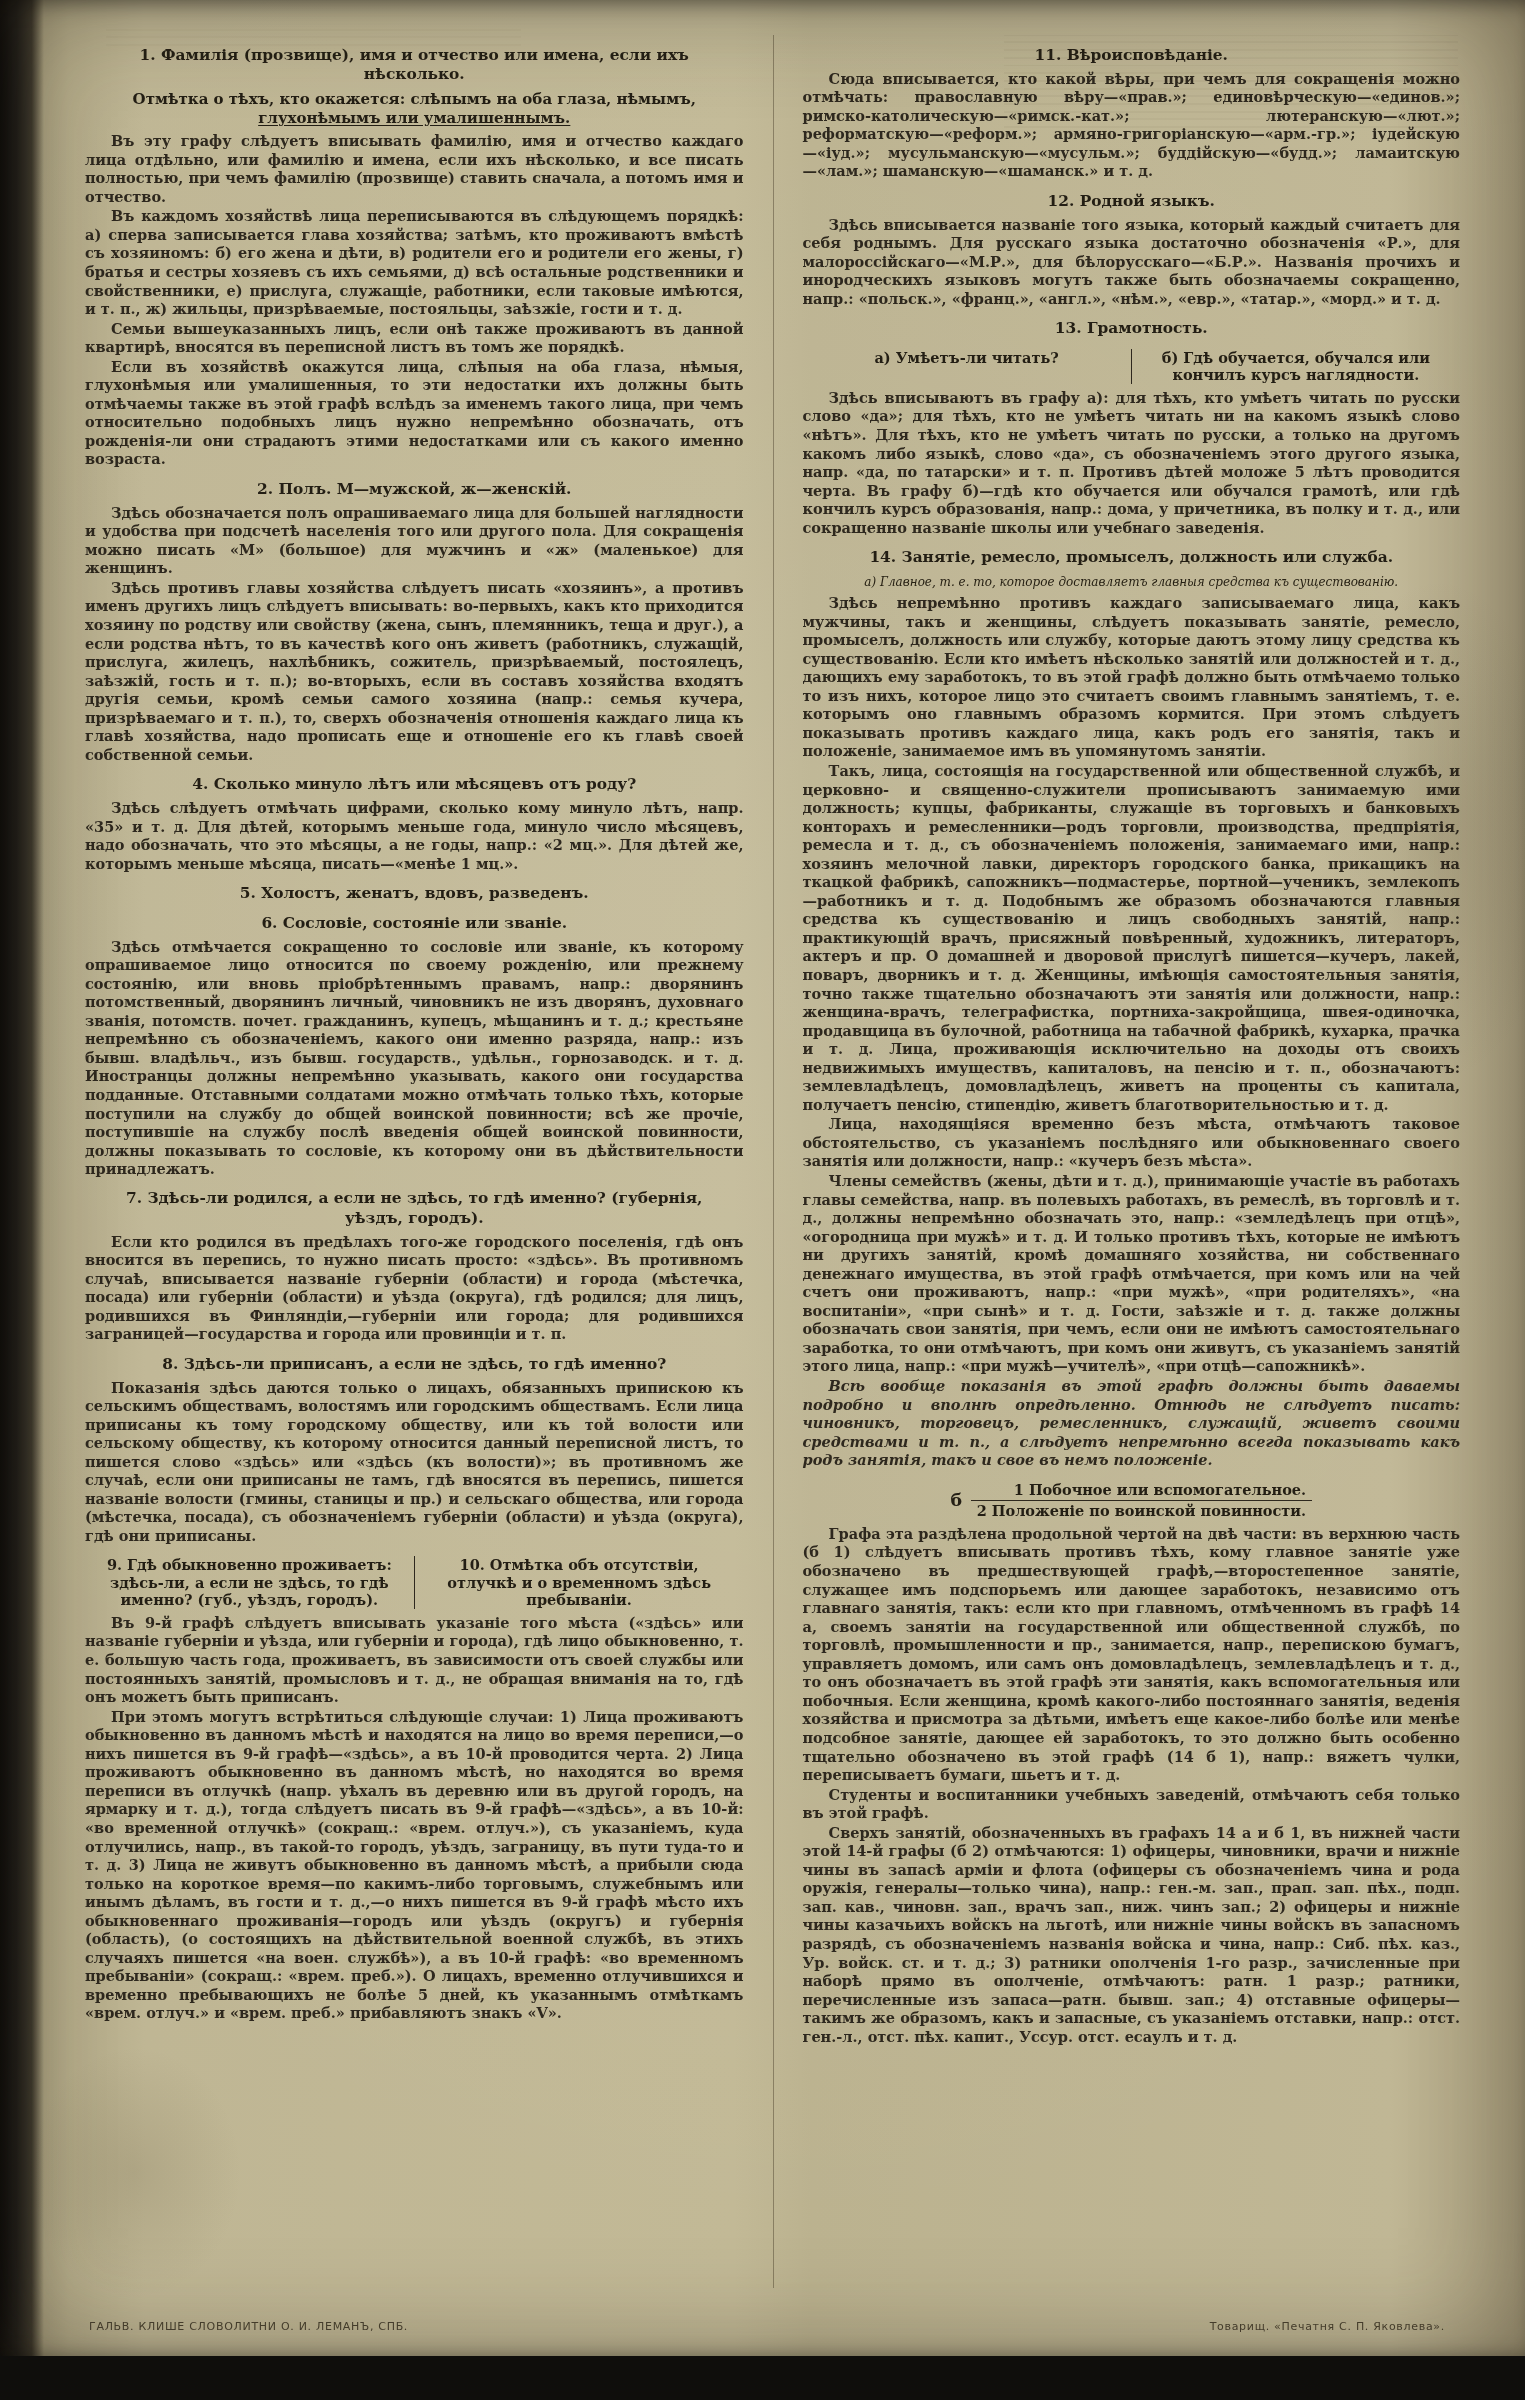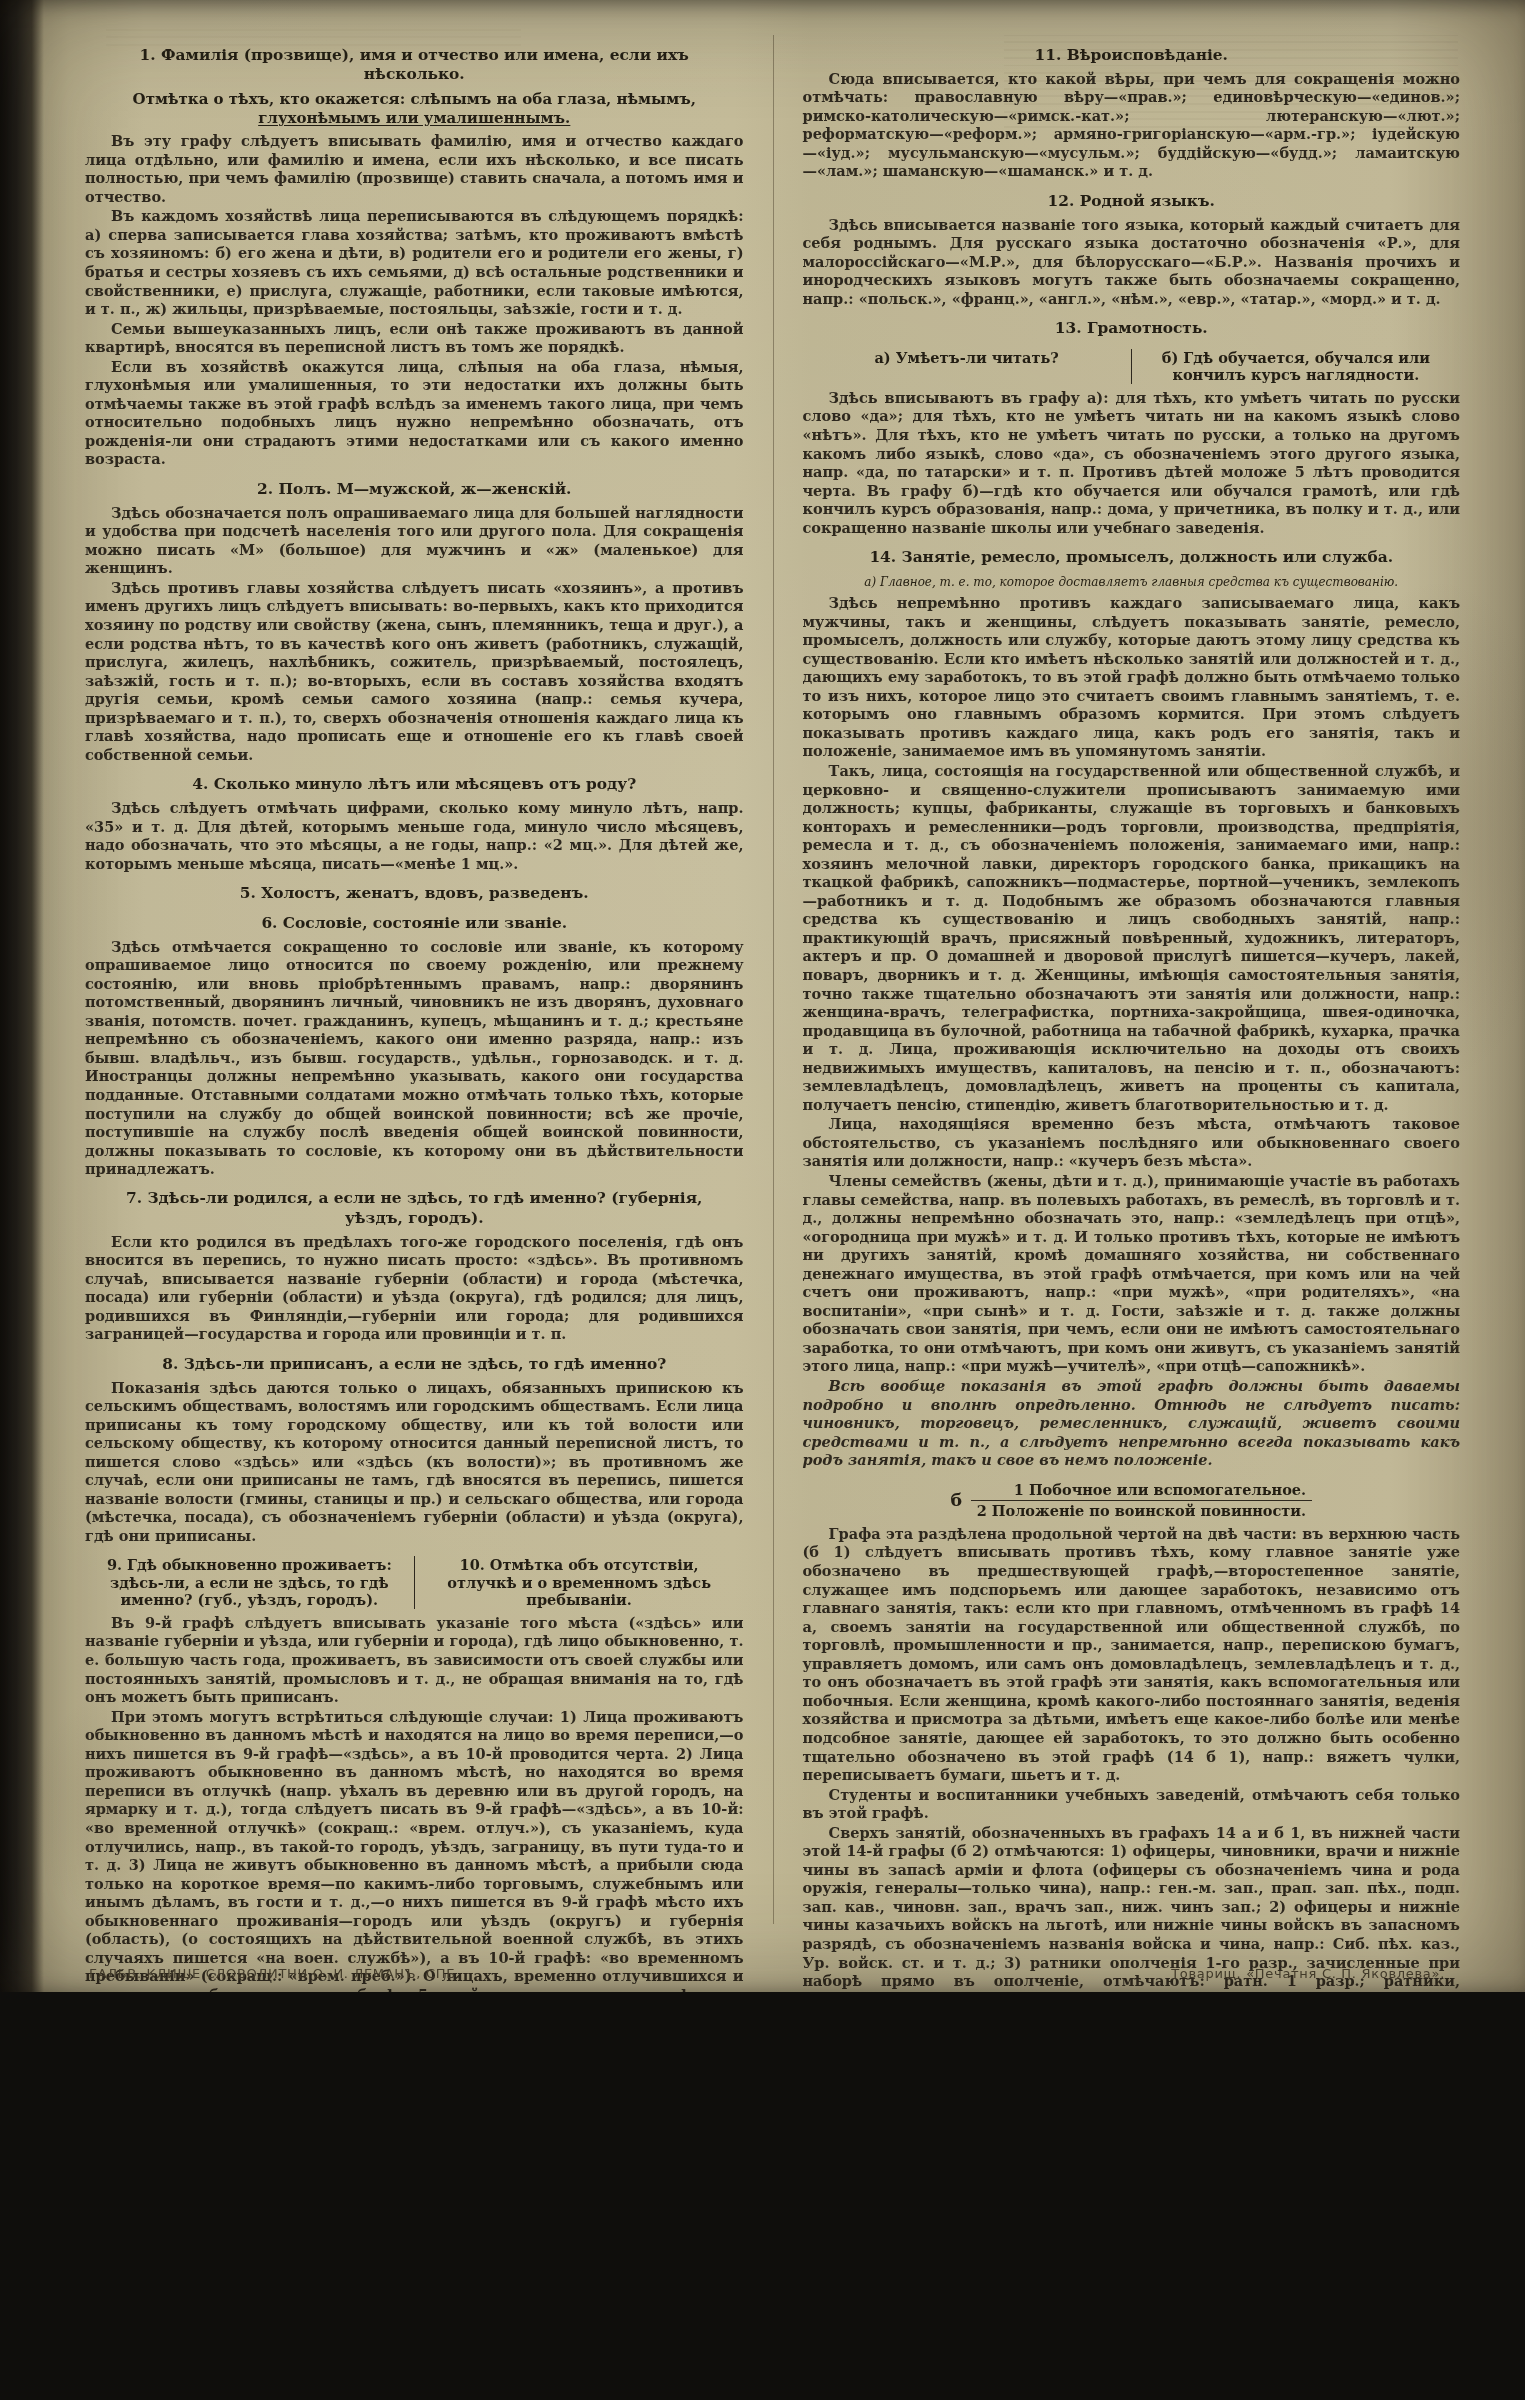--- a/index.html
+++ b/index.html
@@ -1,21 +1,21 @@
 <!DOCTYPE html>
 <html lang="ru"><head>
 <meta charset="utf-8">
 <style>
   * { margin:0; padding:0; box-sizing:border-box; }
   html, body { width:1526px; background:#0f0e0c; }
   body { position:relative; }
 
   .scan {
     position:relative;
-    width:1526px; height:1992px;
+    width:1526px; height:2356px;
     overflow:hidden;
     background:
       radial-gradient(120% 90% at 52% 42%, rgba(255,255,255,.09), rgba(0,0,0,0) 60%),
       linear-gradient(90deg, #938a6c 0px, #b2a987 68px, #bfb694 145px, #c2b996 734px,
                              #bbb28f 811px, #c0b795 1390px, #a89d7c 1526px),
       #bcb391;
   }
   .scan::after {
     content:""; position:absolute; inset:0; pointer-events:none;
     box-shadow:
@@ -68,23 +68,23 @@
   .split-h .cell + .cell { border-left:1.4px solid #2e281e; }
 
   .sub-h { text-align:center; font-style:italic; margin:7.7px 2.2em 3.9px; font-size:12px; color:#262013; }
 
   .b2 { display:flex; justify-content:center; align-items:stretch; margin:10.6px 0 4.8px; font-weight:700; color:#231e14; }
   .b2 .blabel { display:flex; align-items:center; padding-right:8.7px; font-size:17.4px; }
   .b2 .blines > div { padding:1px 5.8px; text-align:right; line-height:1.2; }
   .b2 .blines > div + div { border-top:1.4px solid #2e281e; }
 
   .printers {
-    position:absolute; bottom:11px;
+    position:absolute; bottom:23px;
     font-family:"DejaVu Sans","Liberation Sans",sans-serif;
-    font-size:13px; letter-spacing:0.7px; color:#48402f;
+    font-size:11px; letter-spacing:0.7px; color:#48402f;
   }
   .printers.pl { left:89px; }
   .printers.pr { right:81px; }
 </style>
 </head>
 <body>
 
 <div class="scan">
   <div class="binding"></div>
   <div class="ghost g1"></div>

